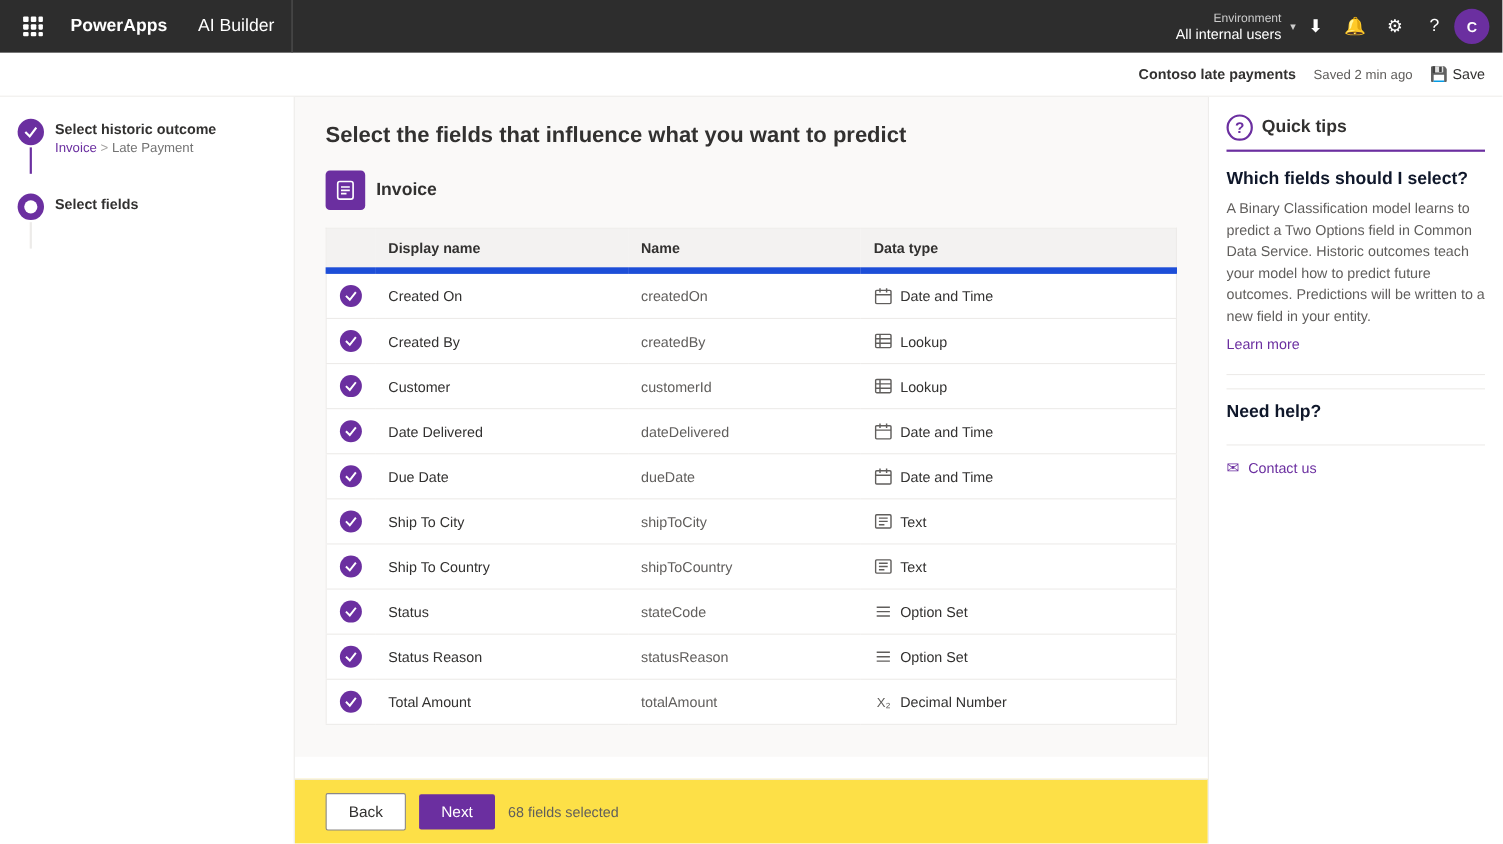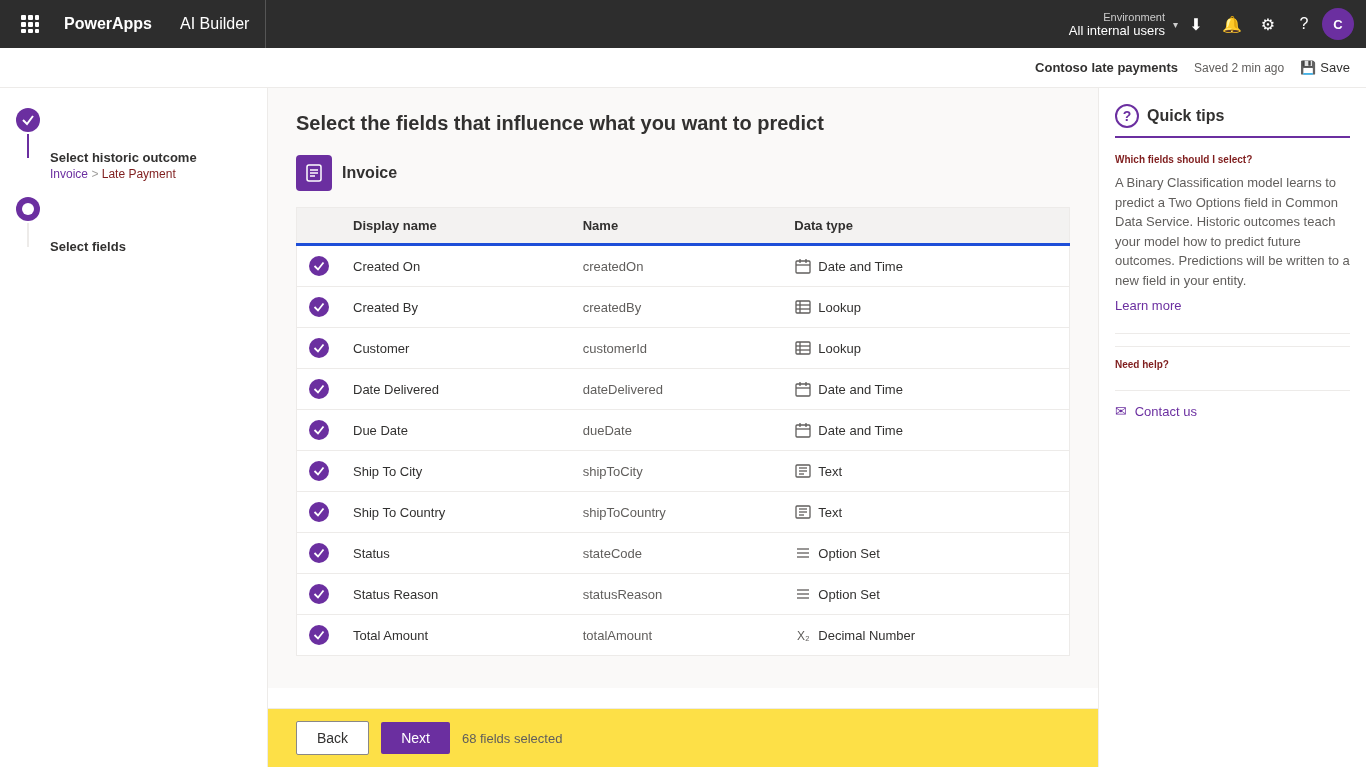--- a/index.html
+++ b/index.html
@@ -41,57 +41,57 @@
     .step { display: flex; align-items: flex-start; gap: 10px; margin-bottom: 16px; }
     .step-indicator { display: flex; flex-direction: column; align-items: center; }
     .step-circle-done { width: 24px; height: 24px; border-radius: 50%; background: #6b2fa0; display: flex; align-items: center; justify-content: center; }
     .step-circle-done svg { width: 14px; height: 14px; fill: #fff; }
     .step-circle-active { width: 24px; height: 24px; border-radius: 50%; background: #6b2fa0; display: flex; align-items: center; justify-content: center; }
     .step-circle-dot { width: 12px; height: 12px; border-radius: 50%; background: #fff; }
     .step-circle-inactive { width: 24px; height: 24px; border-radius: 50%; border: 2px solid #a19f9d; display: flex; align-items: center; justify-content: center; }
     .step-circle-inactive-dot { width: 10px; height: 10px; border-radius: 50%; background: #a19f9d; }
     .step-line { width: 2px; height: 24px; background: #edebe9; margin: 2px 0; }
     .step-line-purple { width: 2px; height: 24px; background: #6b2fa0; margin: 2px 0; }
-    .step-content { padding-top: 2px; margin-top: 40px; }
+    .step-content { padding-top: 2px; }
     .step-title { font-size: 13px; font-weight: 600; color: #323130; }
     .step-title-inactive { font-size: 13px; color: #a19f9d; }
     .step-subtitle { font-size: 12px; color: #6b2fa0; margin-top: 2px; }
     .step-subtitle span { color: #a19f9d; }
     .page-title { font-size: 20px; font-weight: 600; color: #323130; margin-bottom: 20px; }
 
     
     .entity-card { display: flex; align-items: center; gap: 10px; margin-bottom: 16px; }
     .entity-icon { width: 36px; height: 36px; background: #6b2fa0; border-radius: 4px; display: flex; align-items: center; justify-content: center; }
     .entity-icon svg { width: 20px; height: 20px; fill: #fff; }
     .entity-name { font-size: 16px; font-weight: 600; color: #323130; }
 
     
     .fields-table { width: 100%; border-collapse: collapse; background: #fff; border: 1px solid #edebe9; }
     .fields-table thead tr { background: #f3f2f1; }
-    .fields-table th { padding: 10px 12px; text-align: left; font-size: 13px; font-weight: 600; color: #323130; border-bottom: 3px solid #1d4ed8; }
+    .fields-table th { padding: 10px 12px; text-align: left; font-size: 13px; font-weight: 600; color: #323130; border-bottom: 6px solid #1d4ed8; }
     .fields-table td { padding: 10px 12px; font-size: 13px; color: #323130; border-bottom: 1px solid #edebe9; vertical-align: middle; }
     .check-col { width: 40px; }
     .check-circle { width: 20px; height: 20px; border-radius: 50%; background: #6b2fa0; display: flex; align-items: center; justify-content: center; }
     .check-circle svg { width: 12px; height: 12px; fill: #fff; }
     .data-type-cell { display: flex; align-items: center; gap: 6px; }
     .dt-icon { display: inline-flex; align-items: center; justify-content: center; width: 18px; height: 18px; color: #605e5c; }
 
     
     .footer { position: sticky; bottom: 0; left: 0; right: 0; display: flex; align-items: center; gap: 12px; padding: 12px 28px; background: #fde047; border-top: 1px solid #edebe9; }
     .btn-back { padding: 8px 20px; background: #fff; border: 1px solid #8a8886; color: #323130; font-size: 14px; cursor: pointer; border-radius: 2px; }
     .btn-next { padding: 8px 20px; background: #6b2fa0; border: none; color: #fff; font-size: 14px; cursor: pointer; border-radius: 2px; }
     .fields-count { font-size: 13px; color: #605e5c; }
 
     
     .right-panel { width: 268px; min-width: 268px; padding: 16px; border-left: 1px solid #edebe9; background: #fff; overflow-y: auto; }
     .quick-tips-header { display: flex; align-items: center; gap: 8px; margin-bottom: 16px; border-bottom: 2px solid #6b2fa0; padding-bottom: 8px; }
     .qt-icon { width: 24px; height: 24px; border-radius: 50%; border: 2px solid #6b2fa0; display: flex; align-items: center; justify-content: center; color: #6b2fa0; font-weight: 700; font-size: 14px; }
     .qt-title { font-size: 16px; font-weight: 600; color: #323130; }
     .tip-section { margin-bottom: 20px; }
-    .tip-section-title { font-size: 10px; font-weight: 600; color: #7f1d1d; margin-bottom: 8px; }
+    .tip-section-title { font-size: 16px; font-weight: 600; color: #0f172a; margin-bottom: 8px; }
     .tip-section-text { font-size: 13px; color: #605e5c; line-height: 1.5; }
     .tip-link { color: #6b2fa0; cursor: pointer; font-size: 13px; display: block; margin-top: 8px; text-decoration: none; }
     .tip-divider { border: none; border-top: 1px solid #edebe9; margin: 12px 0; }
     .contact-us-row { display: flex; align-items: center; gap: 8px; margin-top: 8px; cursor: pointer; }
     .contact-icon { color: #6b2fa0; font-size: 14px; }
     .contact-label { font-size: 13px; color: #6b2fa0; }
 
     
     .main-wrapper { display: flex; flex-direction: column; flex: 1; overflow: hidden; gap: 20px; }
     .main-scrollable { flex: 1; overflow-y: auto; padding: 24px 28px; background: #faf9f8; }
@@ -150,21 +150,21 @@
               <polyline points="2,7 6,11 12,3" stroke="#fff" stroke-width="2" fill="none"></polyline>
             </svg>
         </div>
         <div class="step-line-purple"></div>
       </div>
       <div class="step-content">
         <div class="step-title">Select historic outcome</div>
         <div class="step-subtitle">
           <span style="color:#6b2fa0">Invoice</span>
           <span style="color:#a19f9d"> &gt; </span>
-          <span style="color:#7f1d1d">Late Payment</span>
+          <span style="color:#737373">Late Payment</span>
         </div>
       </div>
     </div>
 
     <div class="step">
       <div class="step-indicator">
         <div class="step-circle-active">
           <div class="step-circle-dot"></div>
         </div>
         <div class="step-line"></div>

